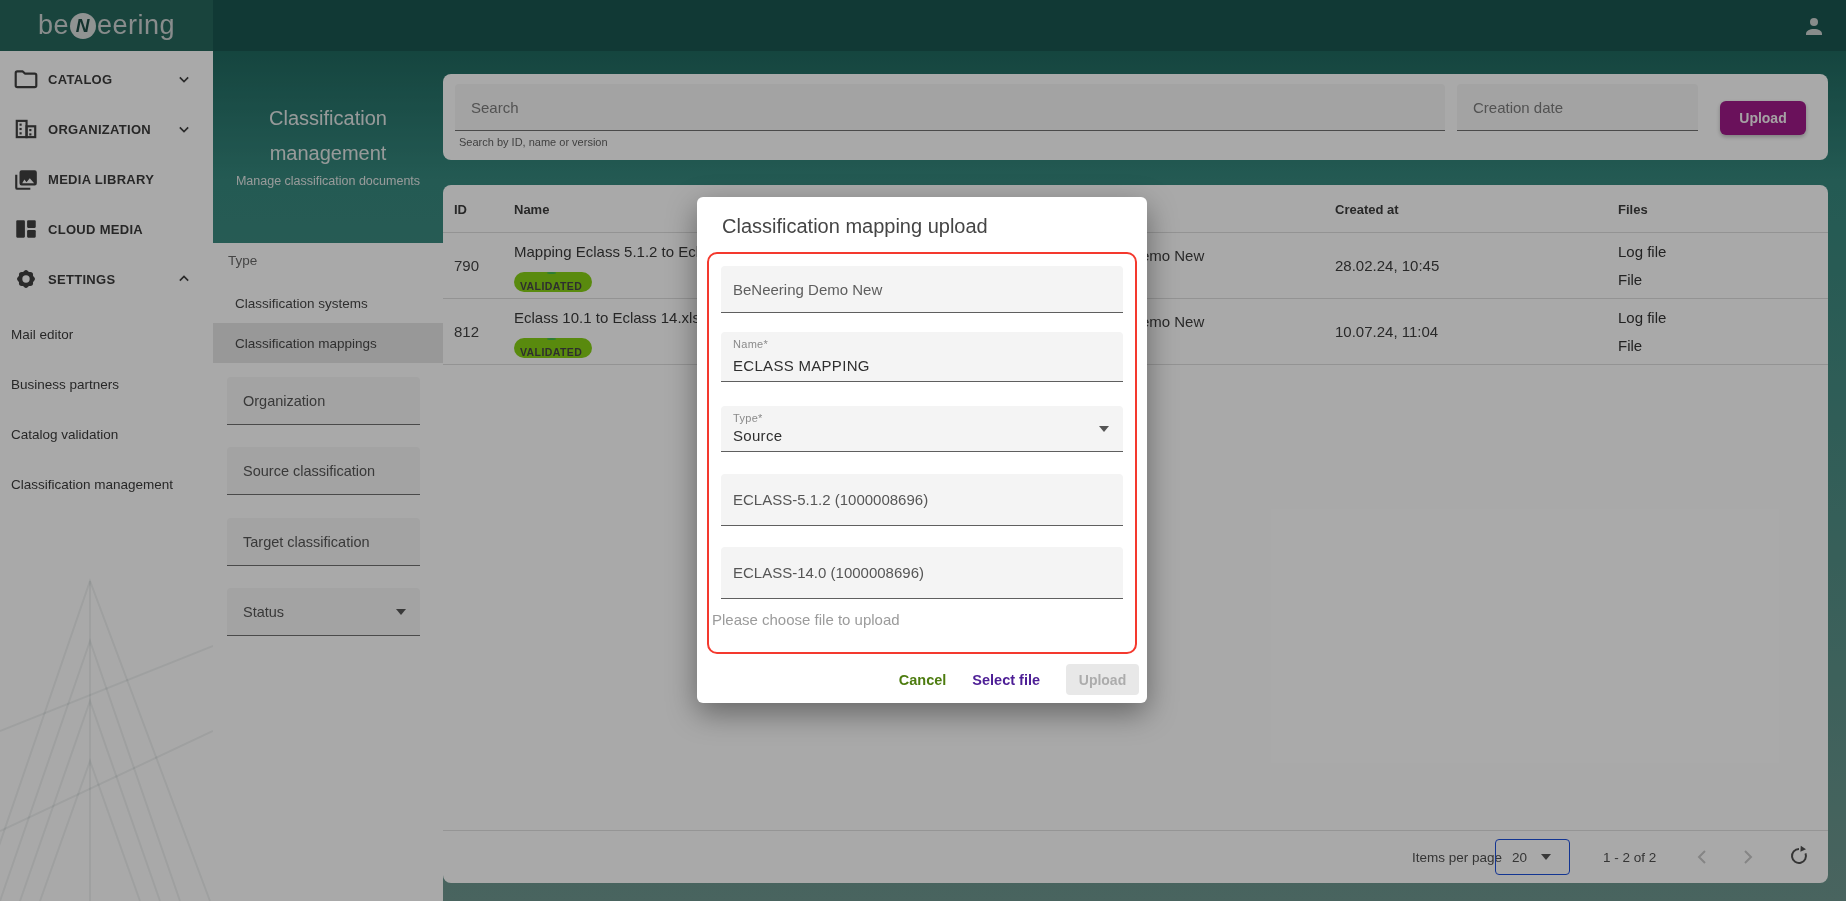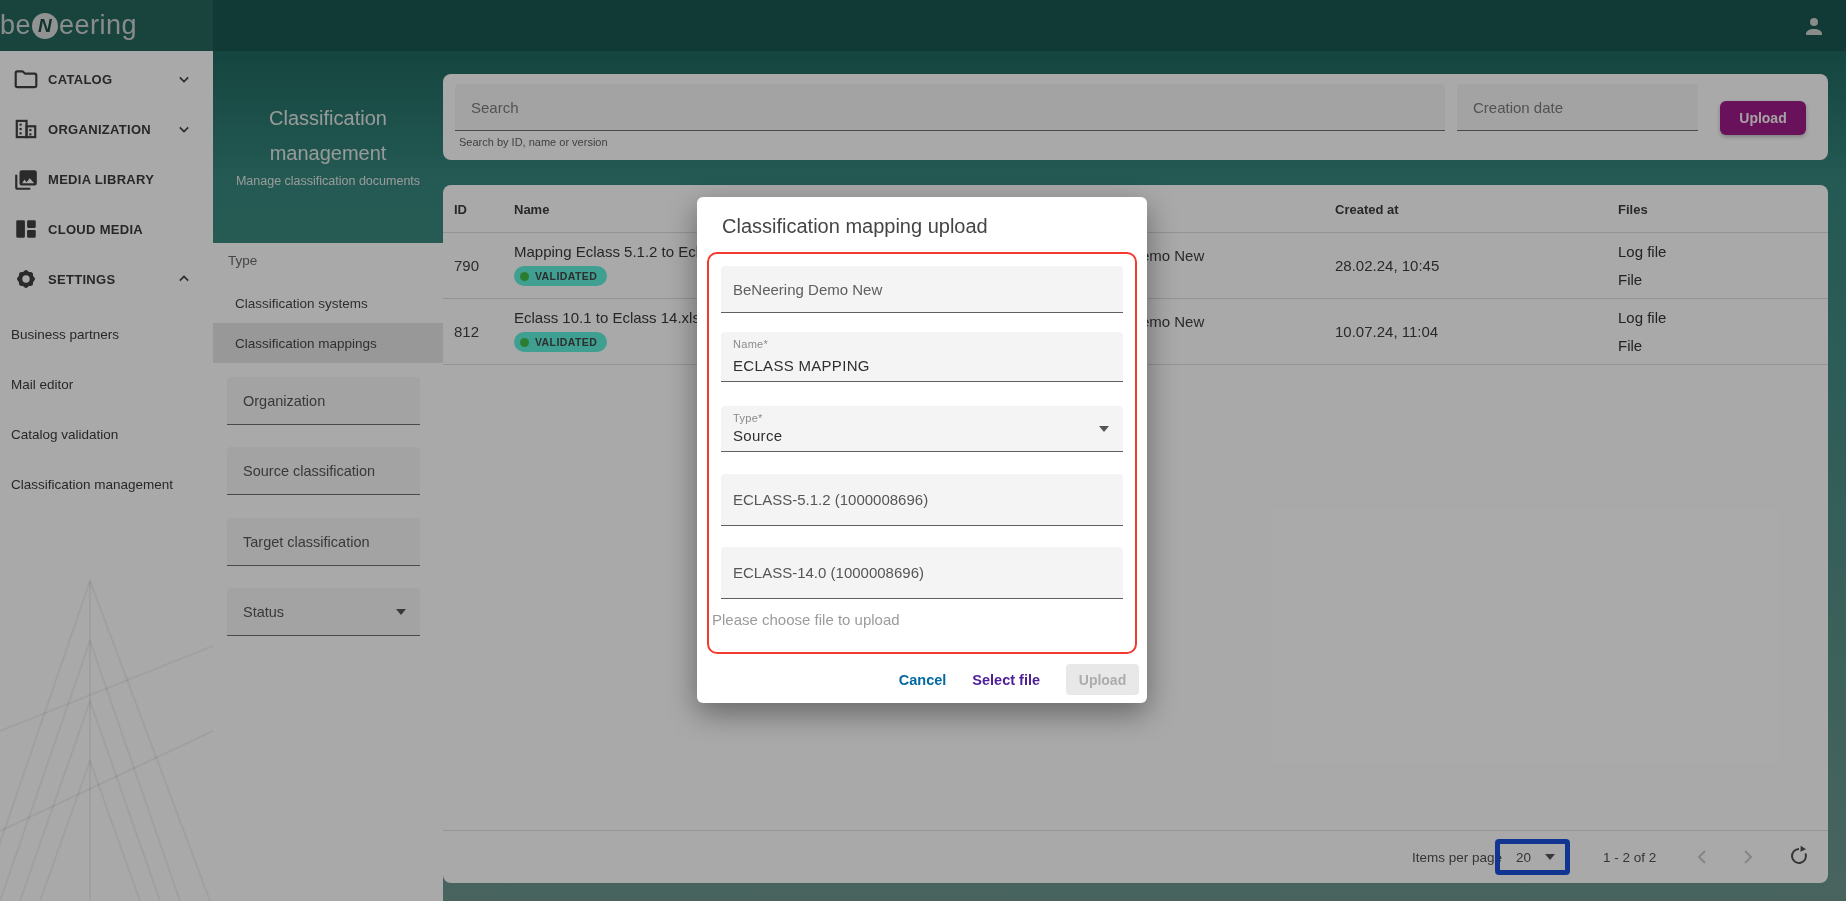--- a/index.html
+++ b/index.html
@@ -3,21 +3,21 @@
 <meta charset="utf-8">
 <style>
   * { margin:0; padding:0; box-sizing:border-box; }
   body { font-family:"Liberation Sans", sans-serif; background:#222; }
   .stage { position:relative; width:1846px; height:901px; overflow:hidden;
            background:linear-gradient(180deg,#175a52 0%,#35857b 20%,#6c948c 100%); }
 
   
   .topbar { position:absolute; left:0; top:0; width:1846px; height:51px; background:#1a554e; z-index:2; }
   .logo-block { position:absolute; left:0; top:0; width:213px; height:51px; background:#26655b;
-                display:flex; align-items:center; }
+                display:flex; align-items:center; justify-content:center; }
   .logo { display:flex; align-items:center; color:#c9cfce; font-size:27px; letter-spacing:.5px; }
   .logo .ncircle { display:inline-flex; align-items:center; justify-content:center;
                    width:26px; height:26px; border-radius:50%; background:#d4d9d8; color:#1c4a43;
                    font-size:19px; font-weight:bold; font-style:italic; margin:0 1px; }
   .account { position:absolute; right:20px; top:14px; width:24px; height:24px; cursor:pointer; }
 
   
   .sidebar { position:absolute; left:0; top:51px; width:213px; height:850px; background:#fafafa; z-index:2; }
   .watermark { position:absolute; left:0; bottom:0; pointer-events:none; }
   .nav { position:absolute; left:0; top:3px; width:100%; }
@@ -64,34 +64,34 @@
   .table-panel { position:absolute; left:443px; top:185px; width:1385px; height:698px;
                  background:#fafafa; border-radius:8px; z-index:2; }
   .thead { position:absolute; left:0; top:0; width:100%; height:48px; border-bottom:1px solid #d9d9d9; }
   .th { position:absolute; top:0; height:48px; display:flex; align-items:center;
         font-size:13px; font-weight:600; color:#3b3b3b; }
   .trow { position:absolute; left:0; width:100%; height:66px; border-bottom:1px solid #d9d9d9; cursor:pointer; }
   .td-id { position:absolute; left:11px; top:0; height:100%; display:flex; align-items:center;
            font-size:15px; color:#424242; }
   .td-name { position:absolute; left:71px; top:10px; font-size:15px; color:#383838; }
   .badge { display:inline-flex; align-items:center; gap:6px; margin-top:6px; height:20px;
-           background:#5eead4; border-radius:10px; padding:0 10px 0 6px;
-           font-size:10.5px; font-weight:bold; letter-spacing:.4px; color:#454545; }
+           background:#84cc16; border-radius:10px; padding:0 10px 0 6px;
+           font-size:10.5px; font-weight:bold; letter-spacing:.4px; color:#454545;flex-direction:column; }
   .dot { width:9px; height:9px; border-radius:50%; background:#41b84b; }
   .td-org { position:absolute; left:612px; top:14px; font-size:15px; color:#3d3d3d; white-space:nowrap; }
   .td-created { position:absolute; left:892px; top:0; height:100%; display:flex; align-items:center;
                 font-size:15px; color:#3d3d3d; }
   .td-files { position:absolute; left:1175px; top:0; height:100%; display:flex; flex-direction:column;
               justify-content:center; gap:11px; font-size:15px; color:#333; }
   .td-files span { cursor:pointer; }
 
   .pagebar { position:absolute; left:0; bottom:0; width:100%; height:53px; border-top:1px solid #dcdcdc; }
   .pg-label { position:absolute; left:969px; top:0; height:100%; display:flex; align-items:center;
               font-size:13.5px; color:#4f4f4f; }
-  .pg-select { position:absolute; left:1052px; top:8px; width:75px; height:36px; border:5px solid #1d4ed8;
+  .pg-select { position:absolute; left:1052px; top:8px; width:75px; height:36px; border:1px solid #1d4ed8;
                border-radius:4px; display:flex; align-items:center; padding-left:16px; gap:14px;
                font-size:13.5px; color:#4f4f4f; cursor:pointer; }
   .pg-range { position:absolute; left:1160px; top:0; height:100%; display:flex; align-items:center;
               font-size:13.5px; color:#4f4f4f; }
   .pg-nav { position:absolute; top:14px; width:24px; height:24px; cursor:default; }
 
   
   .dim { position:absolute; inset:0; background:rgba(0,0,0,.32); z-index:5; }
   .modal { position:absolute; left:697px; top:197px; width:450px; height:506px; background:#fff;
            border-radius:6px; box-shadow:0 10px 30px rgba(0,0,0,.4); z-index:6; }
@@ -100,21 +100,21 @@
             border:2px solid #f4392e; border-radius:10px; }
   .m-field { position:absolute; left:12px; width:402px; background:#f4f4f4;
              border-bottom:1px solid #5f5f5f; border-radius:4px 4px 0 0; }
   .m-field.center { display:flex; align-items:center; padding:0 12px; font-size:15px; color:#5e5e5e; }
   .m-field .flabel { position:absolute; left:12px; top:6px; font-size:11px; color:#8a8a8a; letter-spacing:.3px; }
   .m-field .fvalue { position:absolute; left:12px; bottom:7px; font-size:15px; color:#2f2f2f; letter-spacing:.3px;margin-top:38px; }
   .m-field .caret { position:absolute; right:14px; top:50%; margin-top:-3px; }
   .file-hint { position:absolute; left:3px; top:357px; font-size:15px; color:#9b9b9b; }
   .m-actions { position:absolute; right:8px; bottom:8px; display:flex; align-items:center; gap:26px; }
   .btn-text { background:none; border:none; font-family:inherit; font-size:14.5px; font-weight:600; cursor:pointer; }
-  .btn-cancel { color:#0369a1; }
+  .btn-cancel { color:#4d7c0f; }
   .btn-select { color:#4c1d95; }
   .btn-upload { border:none; font-family:inherit; width:73px; height:31px; border-radius:4px;
                 background:#e8e8e8; color:#acacac; font-size:14px; font-weight:600; }
 </style>
 </head>
 <body>
 
 <div class="stage">
 
   <header class="topbar">
@@ -203,22 +203,22 @@
           <circle cx="12" cy="12" r="3.4" fill="#fafafa"></circle>
         </svg>
         <span class="lbl">SETTINGS</span>
         <svg class="chev" viewBox="0 0 24 24">
           <polyline points="7,14 12,9 17,14" fill="none" stroke="#3f3f3f" stroke-width="2"></polyline>
         </svg>
       </div>
     </nav>
 
     <div class="subnav">
+      <div class="subnav-item">Mail editor</div>
       <div class="subnav-item">Business partners</div>
-      <div class="subnav-item">Mail editor</div>
       <div class="subnav-item">Catalog validation</div>
       <div class="subnav-item">Classification management</div>
     </div>
   </aside>
 
   <section class="page-head">
     <div class="t1">Classification</div>
     <div class="t2">management</div>
     <div class="sub">Manage classification documents</div>
   </section>

